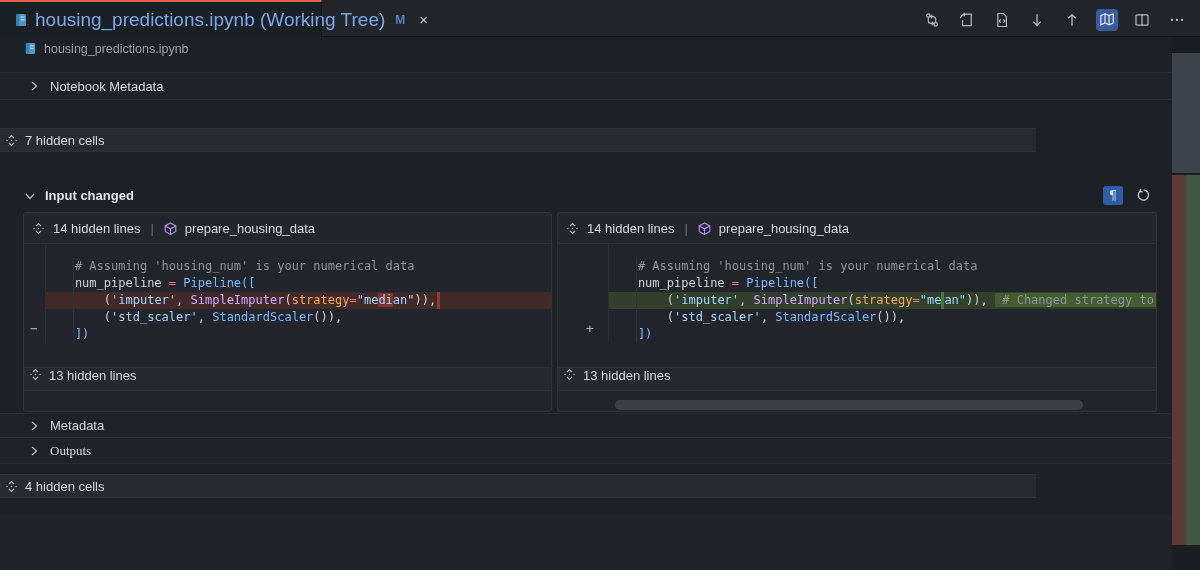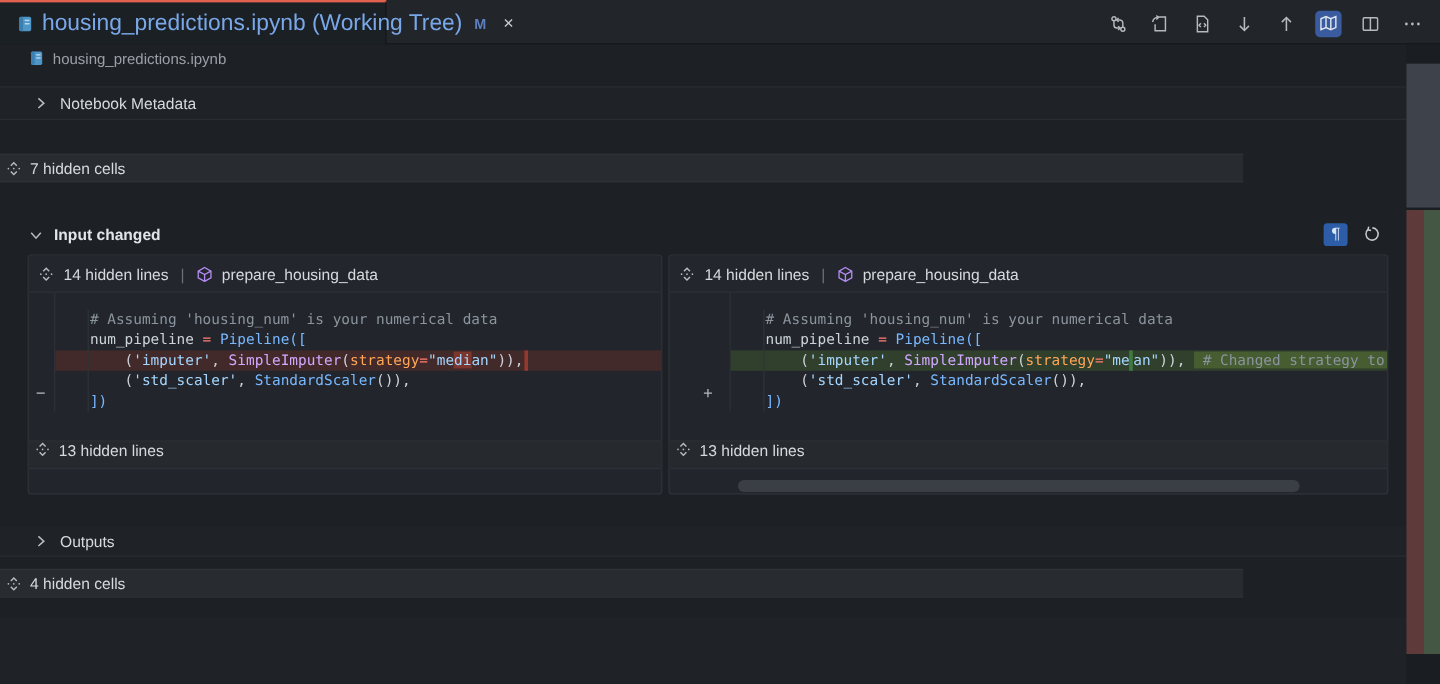--- a/index.html
+++ b/index.html
@@ -34,21 +34,21 @@
                 color:#9aa0a6; font-size:12.5px; }
 
   
   .section-row { position:absolute; left:0; width:1172px; display:flex;
                  align-items:center; gap:9px; padding-left:27px; font-size:13px;
                  color:#d6d9dd; background:#1f2328;
                  border-top:1px solid #282d33; border-bottom:1px solid #282d33;
                  cursor:pointer; }
   .row-nbmeta  { top:72px;  height:28px; }
   .row-meta    { top:413px; height:25px; }
-  .row-outputs { top:439px; height:25px; border-top:none; }
+  .row-outputs { top:439px; height:25px; border-top:none;font-family:Liberation Serif, serif; }
   .hidden-bar { position:absolute; left:0; width:1036px; height:24px;
                 background:#282c31; display:flex; align-items:center; gap:7px;
                 padding-left:5px; font-size:13px; color:#d6d9dd; cursor:pointer;
                 border-top:1px solid #2e3338; border-bottom:1px solid #2e3338; }
   .bar-top    { top:128px; }
   .bar-bottom { top:474px; }
 
   
   .ic-header { position:absolute; left:10px; top:182px; width:1152px; height:27px;
                display:flex; align-items:center; gap:8px; padding:0 8px 0 13px; }
@@ -329,20 +329,28 @@
           <circle cx="2" cy="6.5" r="0.7" fill="#b8bcc2" stroke="none"></circle>
           <circle cx="6.5" cy="6.5" r="0.7" fill="#b8bcc2" stroke="none"></circle>
           <circle cx="11" cy="6.5" r="0.7" fill="#b8bcc2" stroke="none"></circle>
         </svg>
       </span>
       <span>13 hidden lines</span>
     </div>
     <div class="hscrollbar"></div>
   </div>
 
+  <div class="section-row row-meta">
+    <span class="ico">
+      <svg width="14" height="14" viewBox="0 0 14 14" fill="none" stroke="#b8bcc2" stroke-width="1.3">
+        <path d="M5 3 L9.5 7 L5 11"></path>
+      </svg>
+    </span>
+    <span>Metadata</span>
+  </div>
   <div class="section-row row-outputs">
     <span class="ico">
       <svg width="14" height="14" viewBox="0 0 14 14" fill="none" stroke="#b8bcc2" stroke-width="1.3">
         <path d="M5 3 L9.5 7 L5 11"></path>
       </svg>
     </span>
     <span>Outputs</span>
   </div>
 
   <div class="hidden-bar bar-bottom">

